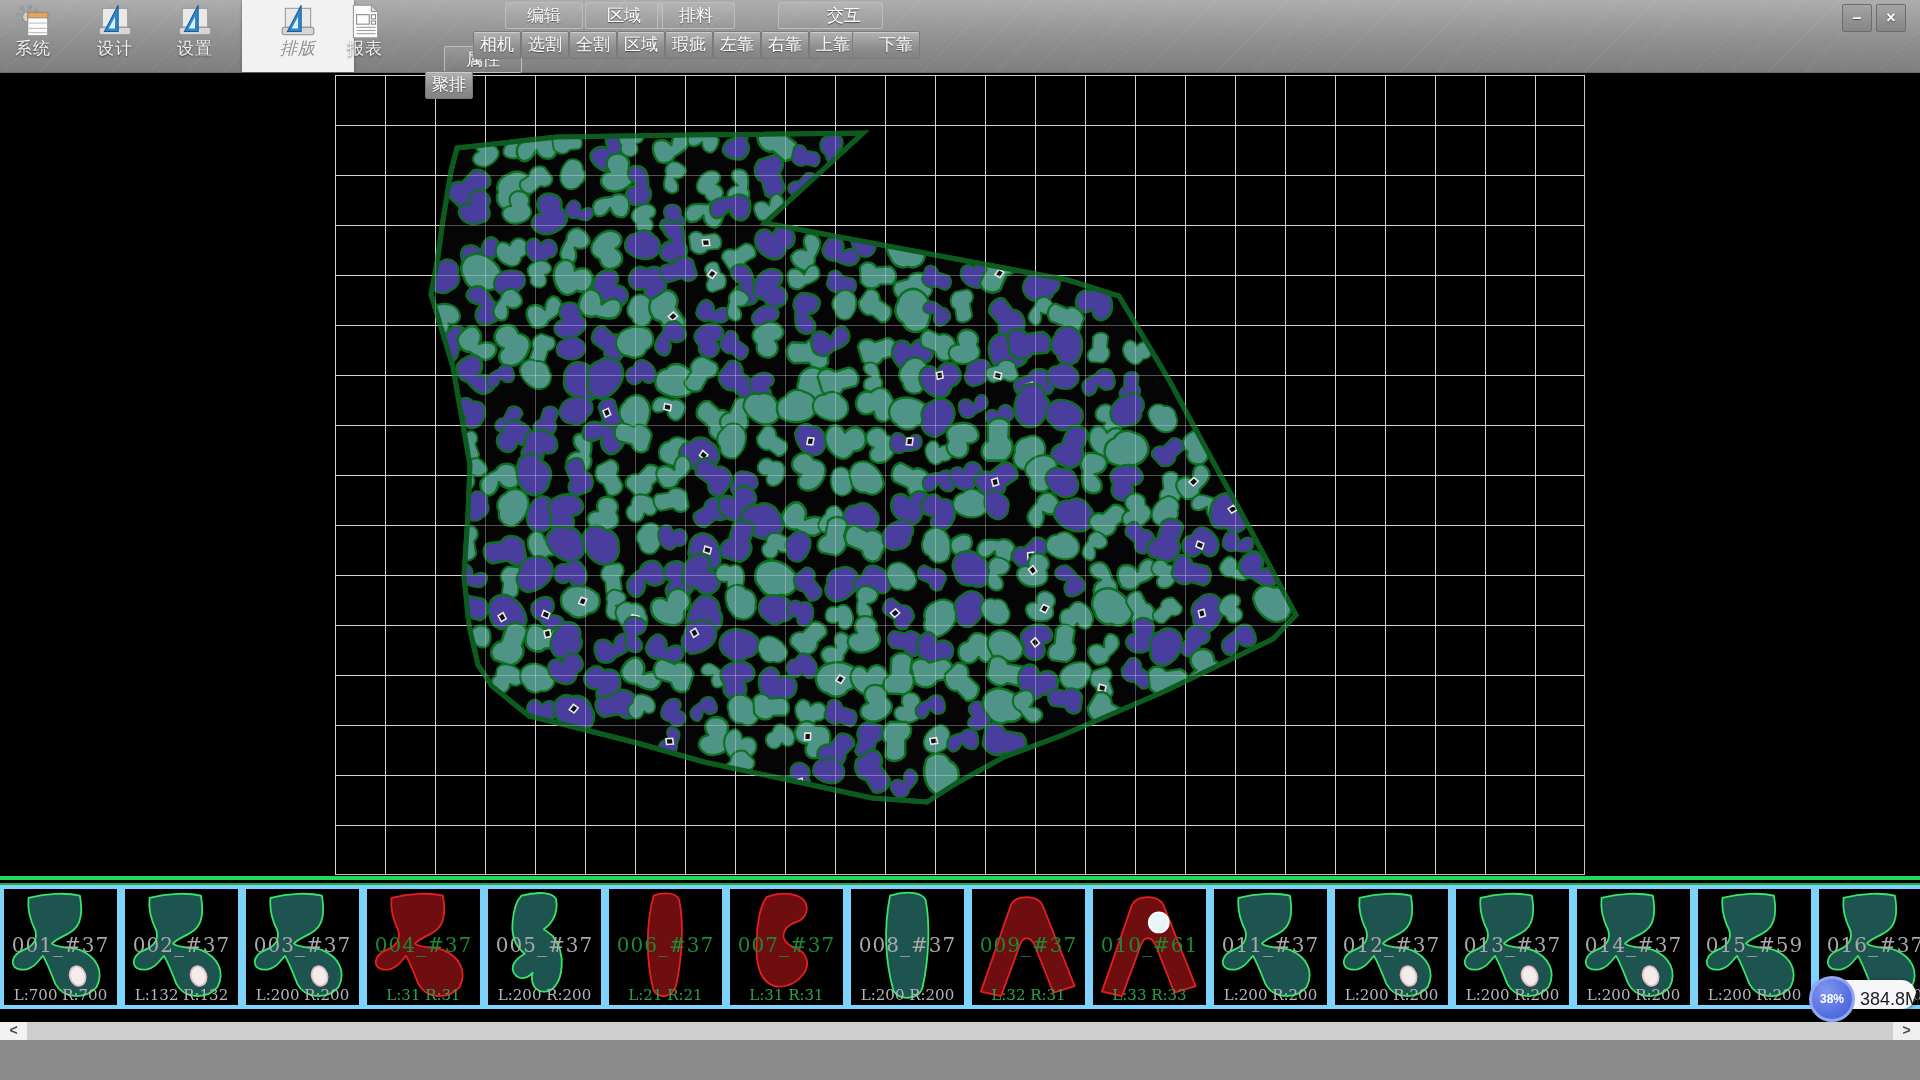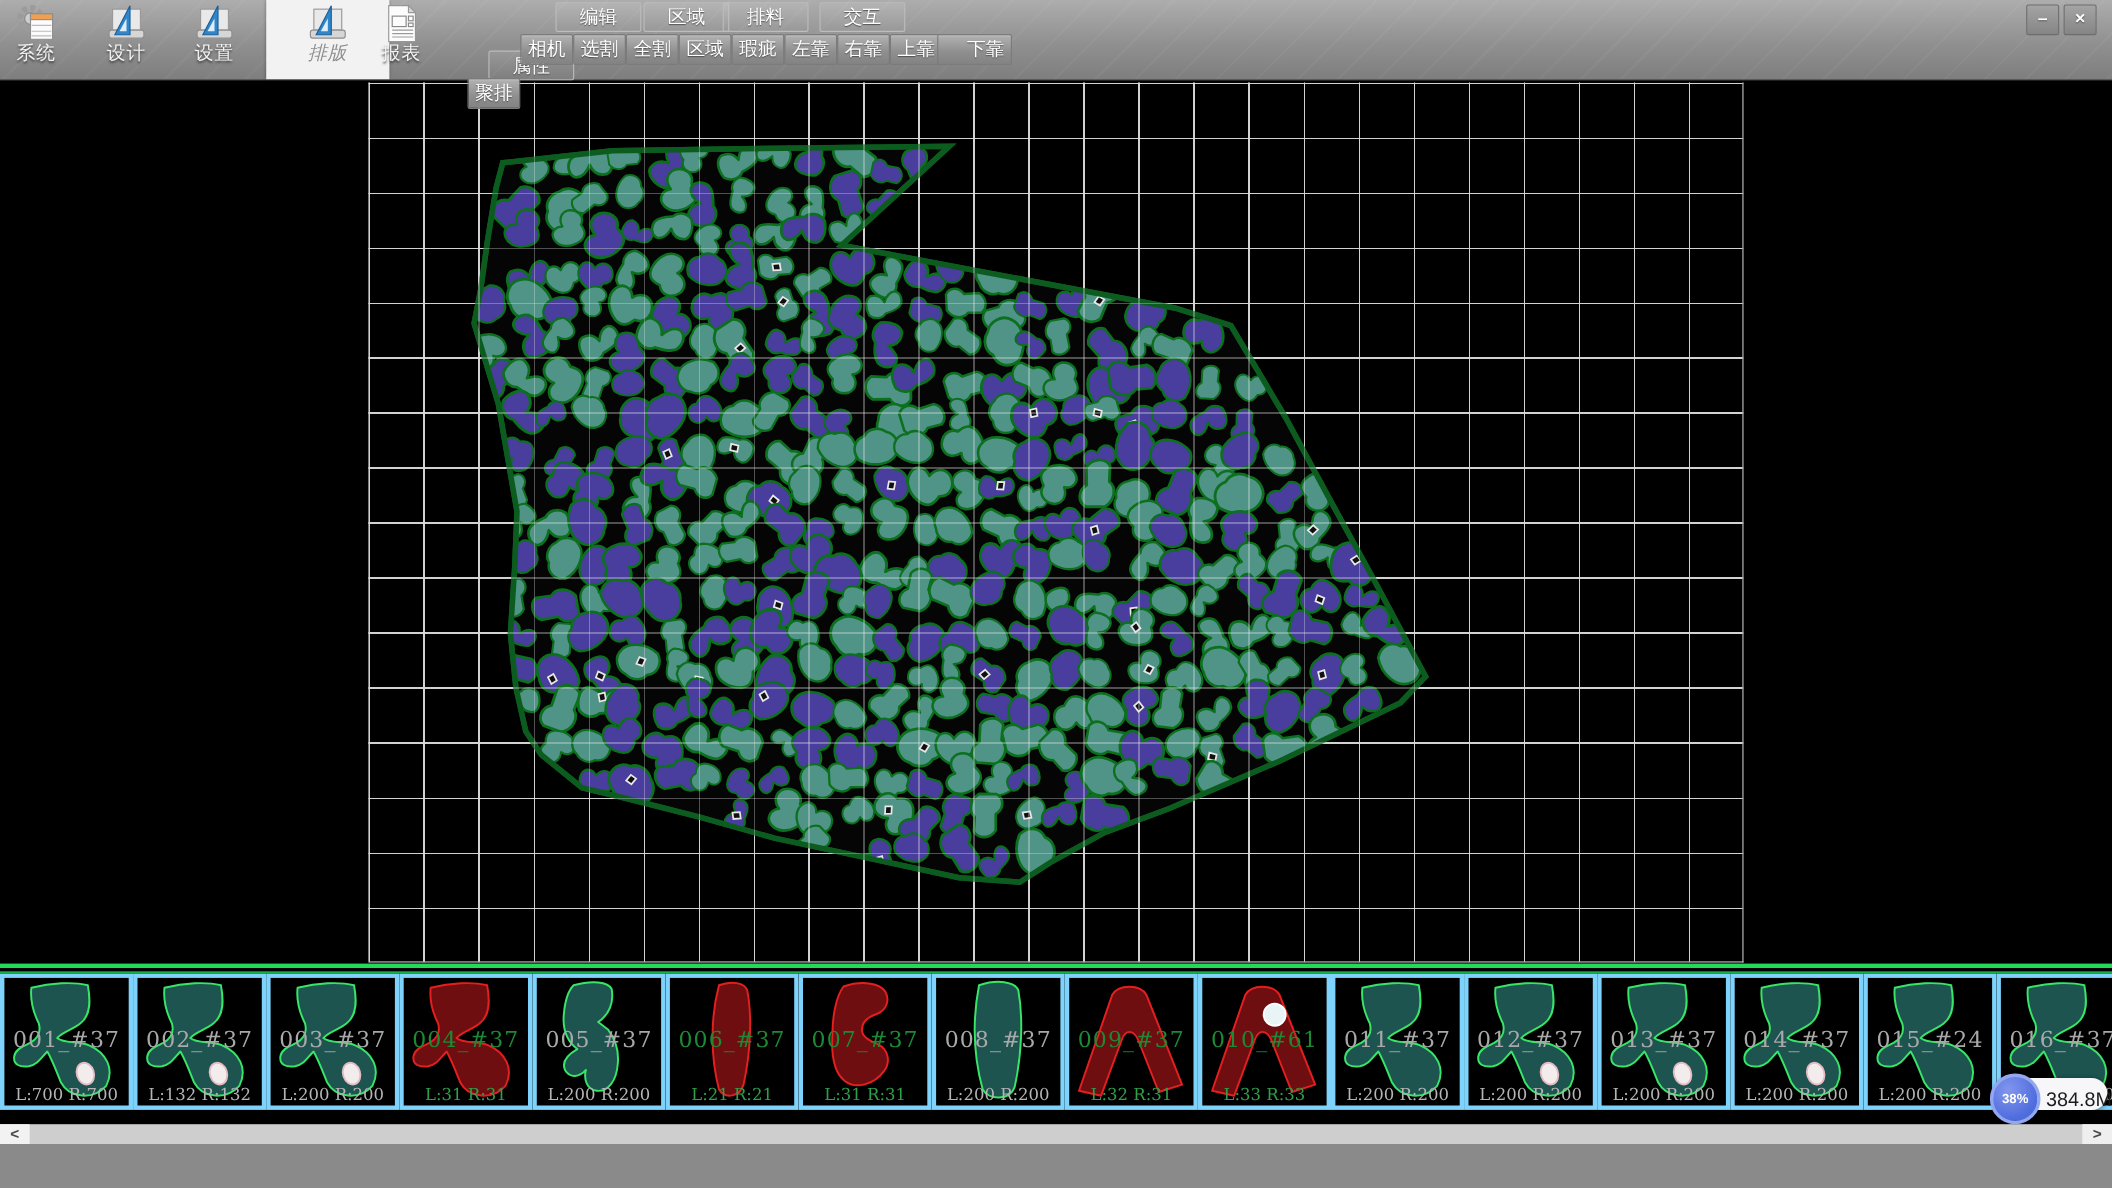--- a/index.html
+++ b/index.html
@@ -184,21 +184,21 @@
           <line x1="10" y1="29" x2="28" y2="29" stroke="#9a9a9a"></line>
         </svg>
         <div class="blabel">报表</div>
       </div>
     </div>
   <div id="menubtns">
       <div class="menu-btn" style="left: 444px; margin-top: 44px;">属性</div>
       <div class="menu-btn" style="left: 505px;">编辑</div>
       <div class="menu-btn" style="left: 585px;">区域</div>
       <div class="menu-btn" style="left: 657px;">排料</div>
-      <div class="menu-btn" style="left: 745px;">交互</div>
+      <div class="menu-btn" style="left: 778px; padding-left: 27px;">交互</div>
     </div>
   <div id="toolbtns">
       <div class="tool-btn" style="left: 425px; margin-top: 40px;">聚排</div>
       <div class="tool-btn" style="left: 473px;">相机</div>
       <div class="tool-btn" style="left: 521px;">选割</div>
       <div class="tool-btn" style="left: 569px;">全割</div>
       <div class="tool-btn" style="left: 617px;">区域</div>
       <div class="tool-btn" style="left: 665px;">瑕疵</div>
       <div class="tool-btn" style="left: 713px;">左靠</div>
       <div class="tool-btn" style="left: 761px;">右靠</div>
@@ -743,21 +743,21 @@
         <path d="M22,8 C38,4 56,3 68,6 C70,17 71,30 62,37 C56,42 47,44 43,49 C49,54 60,51 69,55 C83,61 90,74 83,88 C72,100 53,98 46,85 C42,75 39,67 35,60 C30,65 28,70 20,72 C13,73 7,71 8,64 C9,58 15,56 21,53 C28,49 30,44 28,37 C23,27 21,17 22,8 Z" fill="#1d5450" stroke="#38e567" stroke-width="1.6" stroke-linejoin="round"></path>
         <ellipse cx="66" cy="78" rx="7" ry="9" fill="#f3ecec" stroke="#e6bac2" stroke-width="1.5" transform="rotate(-18 66 78)"></ellipse>
       </svg>
       <div class="tlabel">014_#37</div>
       <div class="tlr">L:200 R:200</div>
     </div>
     <div class="tcell lab-gray">
       <svg viewBox="0 0 100 104" preserveAspectRatio="xMinYMid meet">
         <path d="M22,8 C38,4 56,3 68,6 C70,17 71,30 62,37 C56,42 47,44 43,49 C49,54 60,51 69,55 C83,61 90,74 83,88 C72,100 53,98 46,85 C42,75 39,67 35,60 C30,65 28,70 20,72 C13,73 7,71 8,64 C9,58 15,56 21,53 C28,49 30,44 28,37 C23,27 21,17 22,8 Z" fill="#1d5450" stroke="#38e567" stroke-width="1.6" stroke-linejoin="round"></path>
       </svg>
-      <div class="tlabel">015_#24</div>
+      <div class="tlabel">015_#59</div>
       <div class="tlr">L:200 R:200</div>
     </div>
     <div class="tcell lab-gray">
       <svg viewBox="0 0 100 104" preserveAspectRatio="xMinYMid meet">
         <path d="M22,8 C38,4 56,3 68,6 C70,17 71,30 62,37 C56,42 47,44 43,49 C49,54 60,51 69,55 C83,61 90,74 83,88 C72,100 53,98 46,85 C42,75 39,67 35,60 C30,65 28,70 20,72 C13,73 7,71 8,64 C9,58 15,56 21,53 C28,49 30,44 28,37 C23,27 21,17 22,8 Z" fill="#1d5450" stroke="#38e567" stroke-width="1.6" stroke-linejoin="round"></path>
       </svg>
       <div class="tlabel">016_#37</div>
       <div class="tlr">L:200 R:200</div>
     </div>
     <div class="tcell lab-gray" style="width: 40px;">

